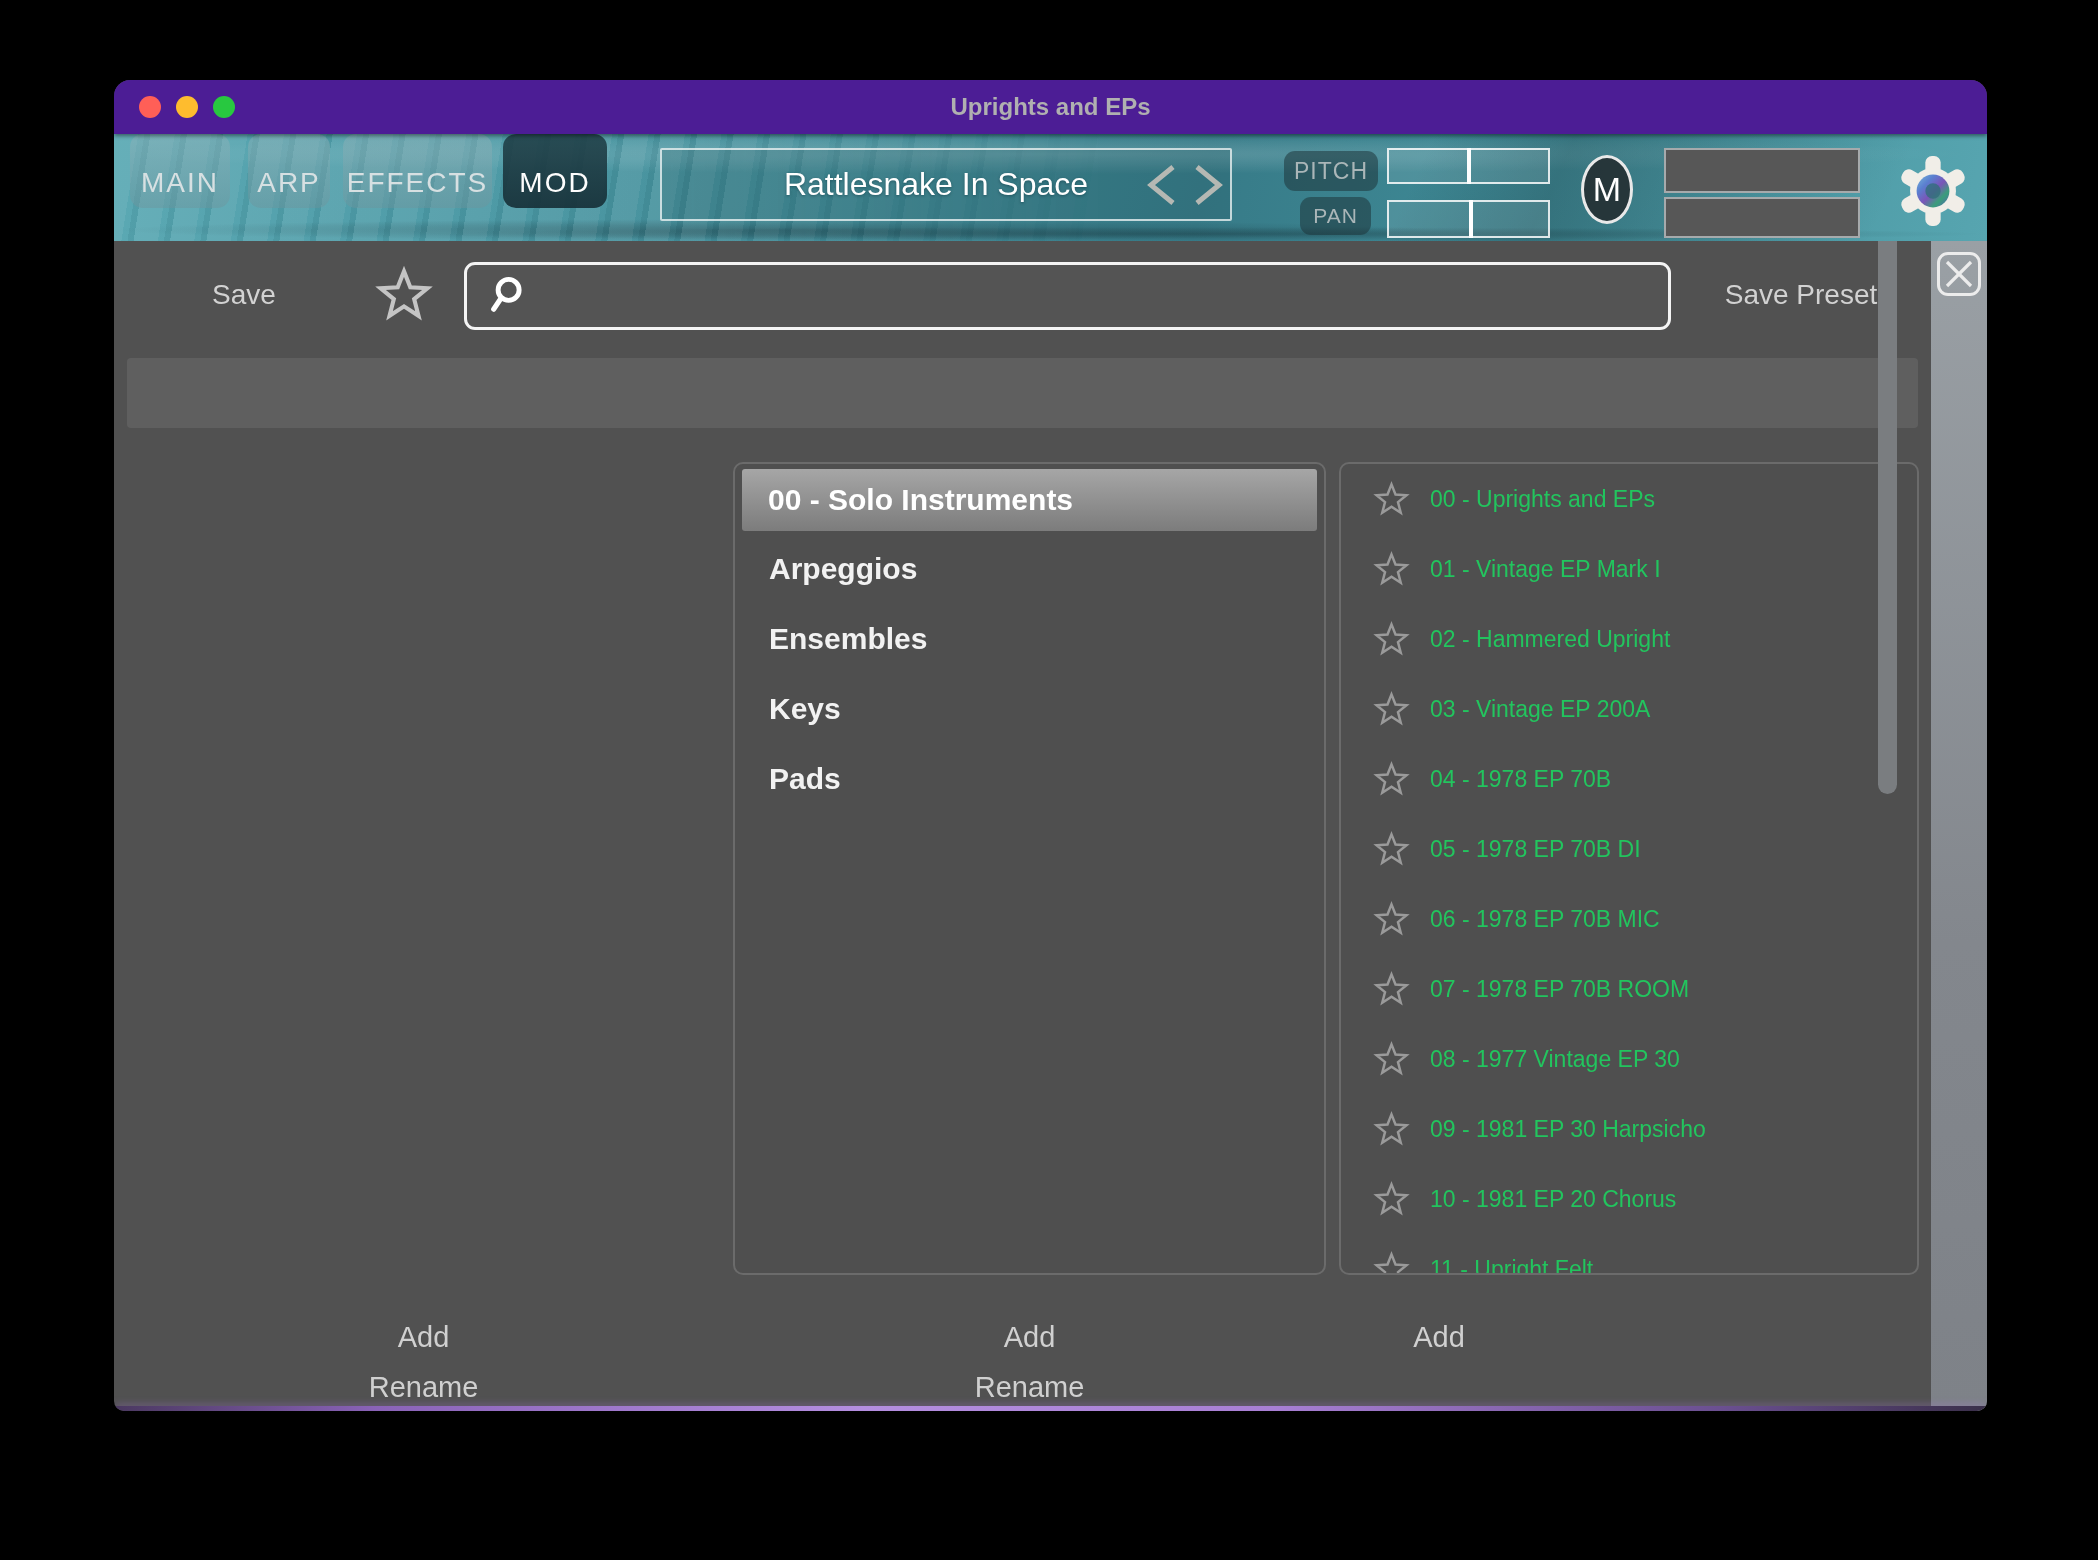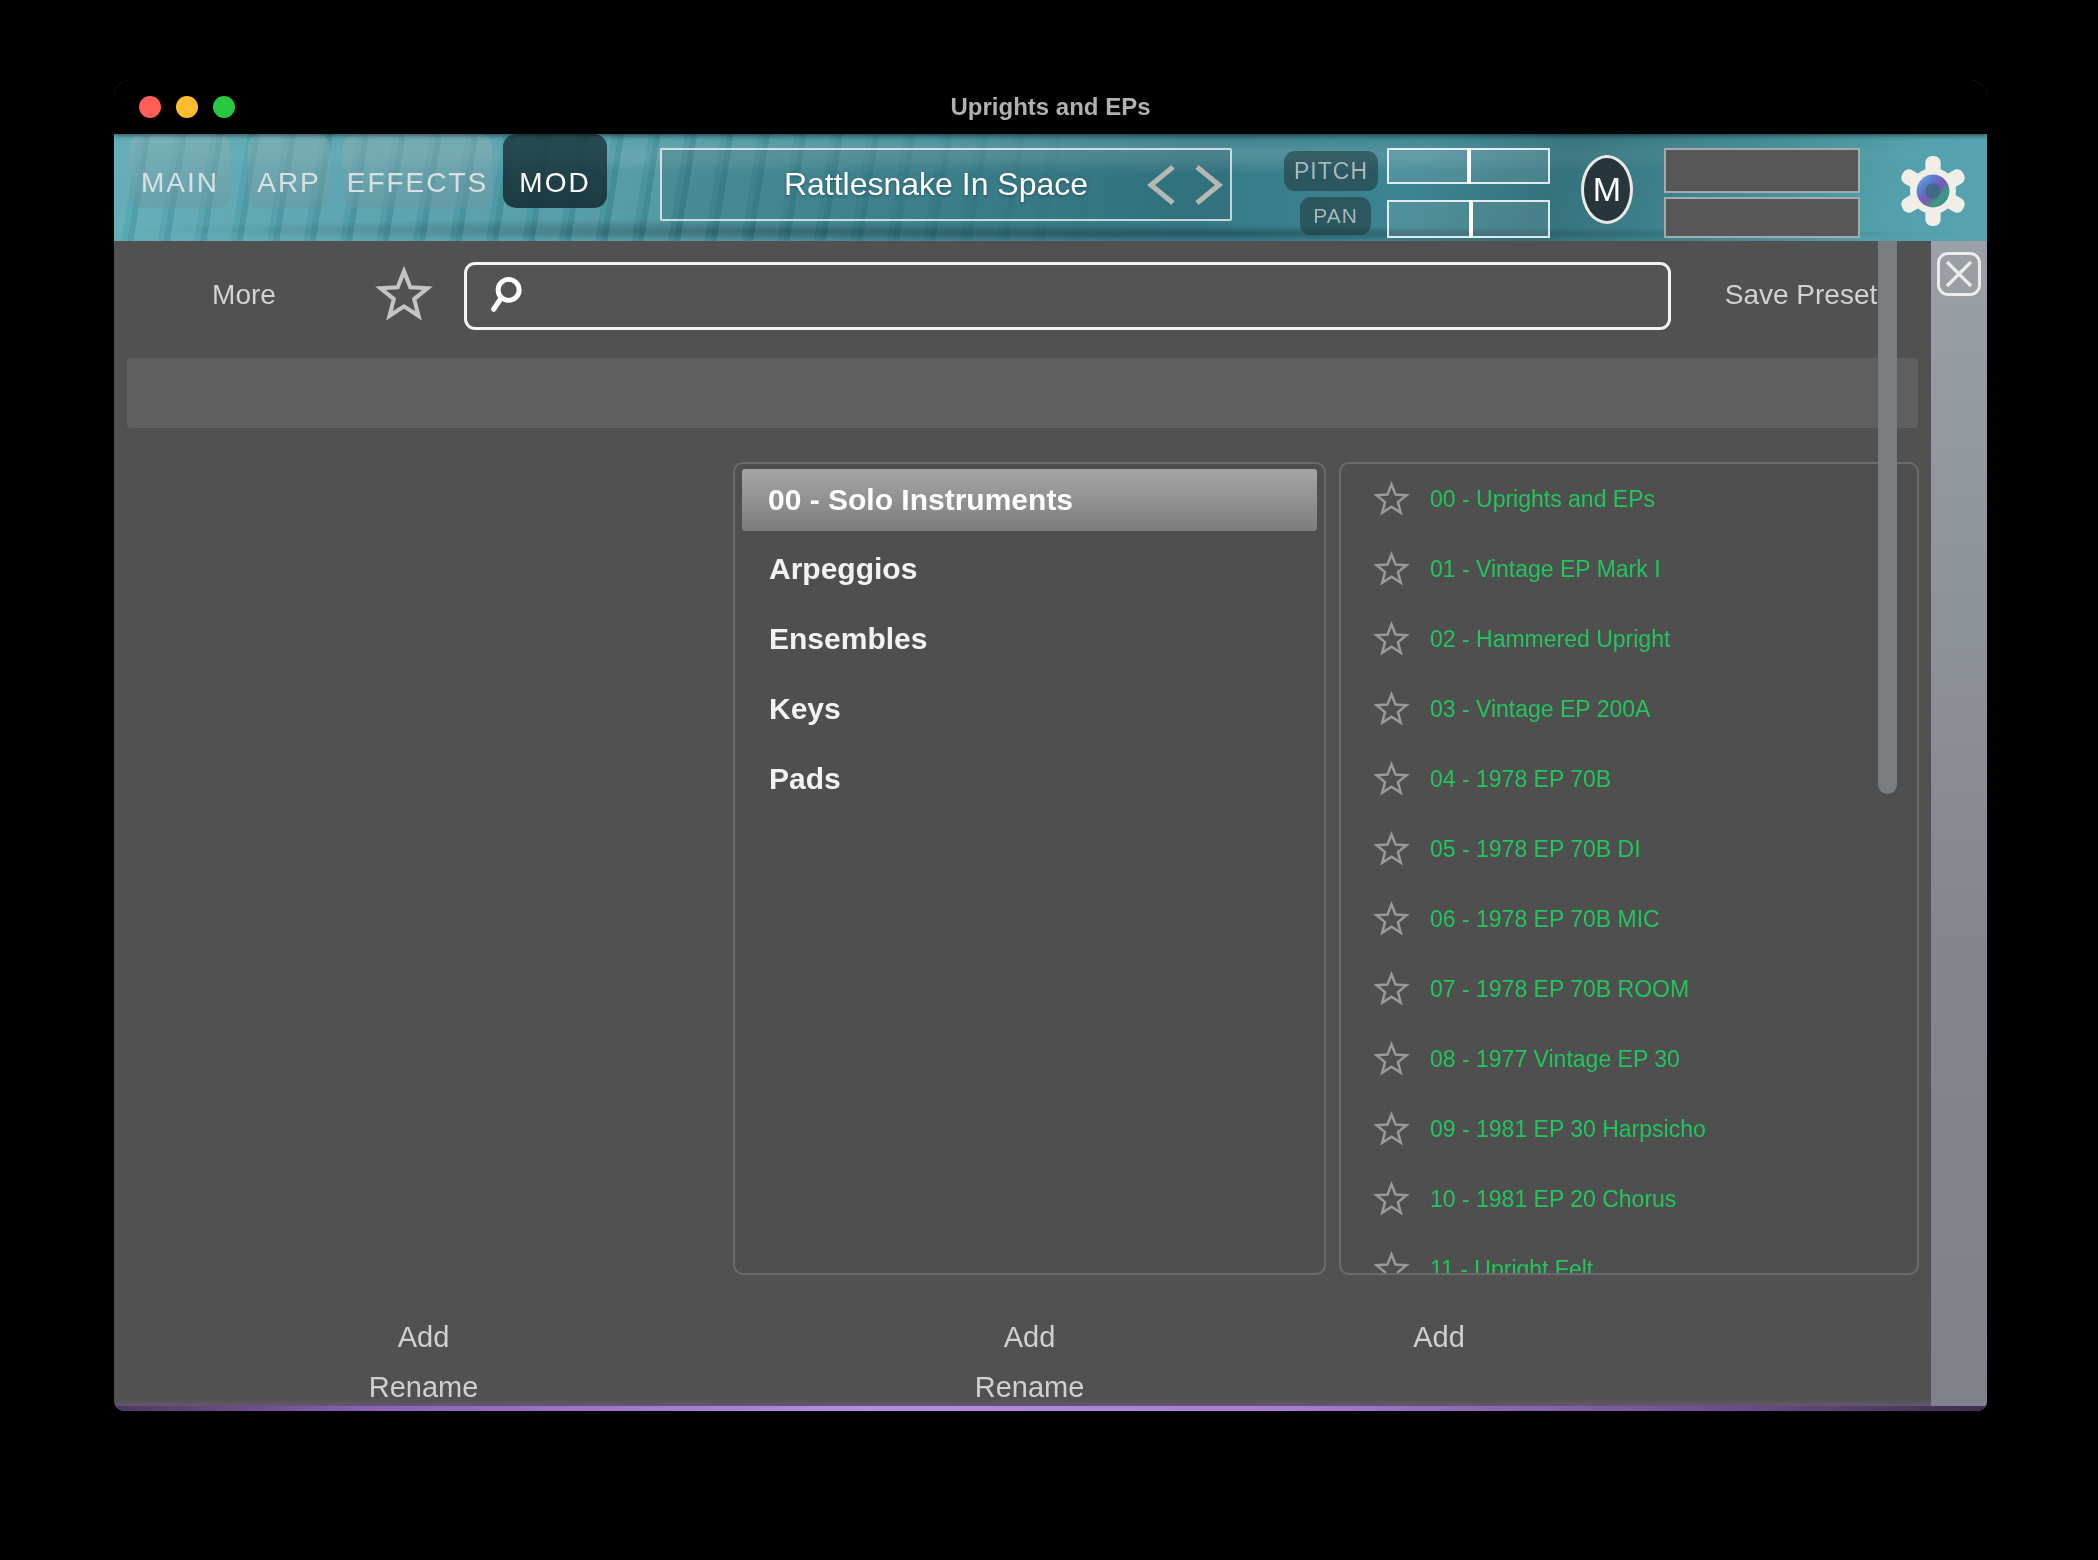--- a/index.html
+++ b/index.html
@@ -14,21 +14,21 @@
     box-shadow:0 28px 80px rgba(0,0,0,.7);
   }
   .window::after{
     content:'';position:absolute;left:0;right:0;bottom:0;height:5px;z-index:60;
     background:linear-gradient(90deg,#4a3860 0%,#8a63b8 14%,#b48ee0 40%,#a87fd4 62%,#6a4f90 86%,#3a2f4a 100%);
     border-radius:0 0 10px 10px;
     box-shadow:0 -2px 7px rgba(170,120,220,.35);
   }
   
   .titlebar{
-    position:absolute;left:0;top:0;right:0;height:54px;background:#000000;
+    position:absolute;left:0;top:0;right:0;height:54px;background:#4c1d95;
     box-shadow:0 2px 4px rgba(0,0,0,.45);z-index:10;
   }
   .traffic{position:absolute;left:25px;top:16px;display:flex;gap:15px;}
   .light{width:22px;height:22px;border-radius:50%;}
   .light.red{background:#ff5f57;}
   .light.yellow{background:#febc2e;}
   .light.green{background:#28c840;}
   .win-title{
     position:absolute;left:0;right:0;top:0;height:54px;line-height:54px;
     text-align:center;color:#b0b0b0;font-weight:bold;font-size:24px;
@@ -241,21 +241,21 @@
   </div>
 
   <div class="right-strip"></div>
   <div class="close-btn">
     <svg width="30" height="30" viewBox="0 0 30 30">
       <line x1="3" y1="3" x2="27" y2="27" stroke="#ececec" stroke-width="3.2"></line>
       <line x1="27" y1="3" x2="3" y2="27" stroke="#ececec" stroke-width="3.2"></line>
     </svg>
   </div>
 
-  <div class="more-label">More</div>
+  <div class="more-label">Save</div>
   <div class="fav-star">
     <svg width="58" height="64" viewBox="0 0 24 24">
       <path d="M12 2.2 L14.6 8.8 L21.7 9.2 L16.2 13.7 L18 20.6 L12 16.7 L6 20.6 L7.8 13.7 L2.3 9.2 L9.4 8.8 Z" fill="none" stroke="#c4c4c4" stroke-width="1.7" stroke-linejoin="miter"></path>
     </svg>
   </div>
   <div class="search-box">
     <svg width="42" height="48" viewBox="0 0 24 24">
       <circle cx="13.5" cy="8.5" r="6" fill="none" stroke="#ffffff" stroke-width="2.8"></circle>
       <line x1="9.2" y1="13.2" x2="5" y2="19.5" stroke="#ffffff" stroke-width="3" stroke-linecap="round"></line>
     </svg>

